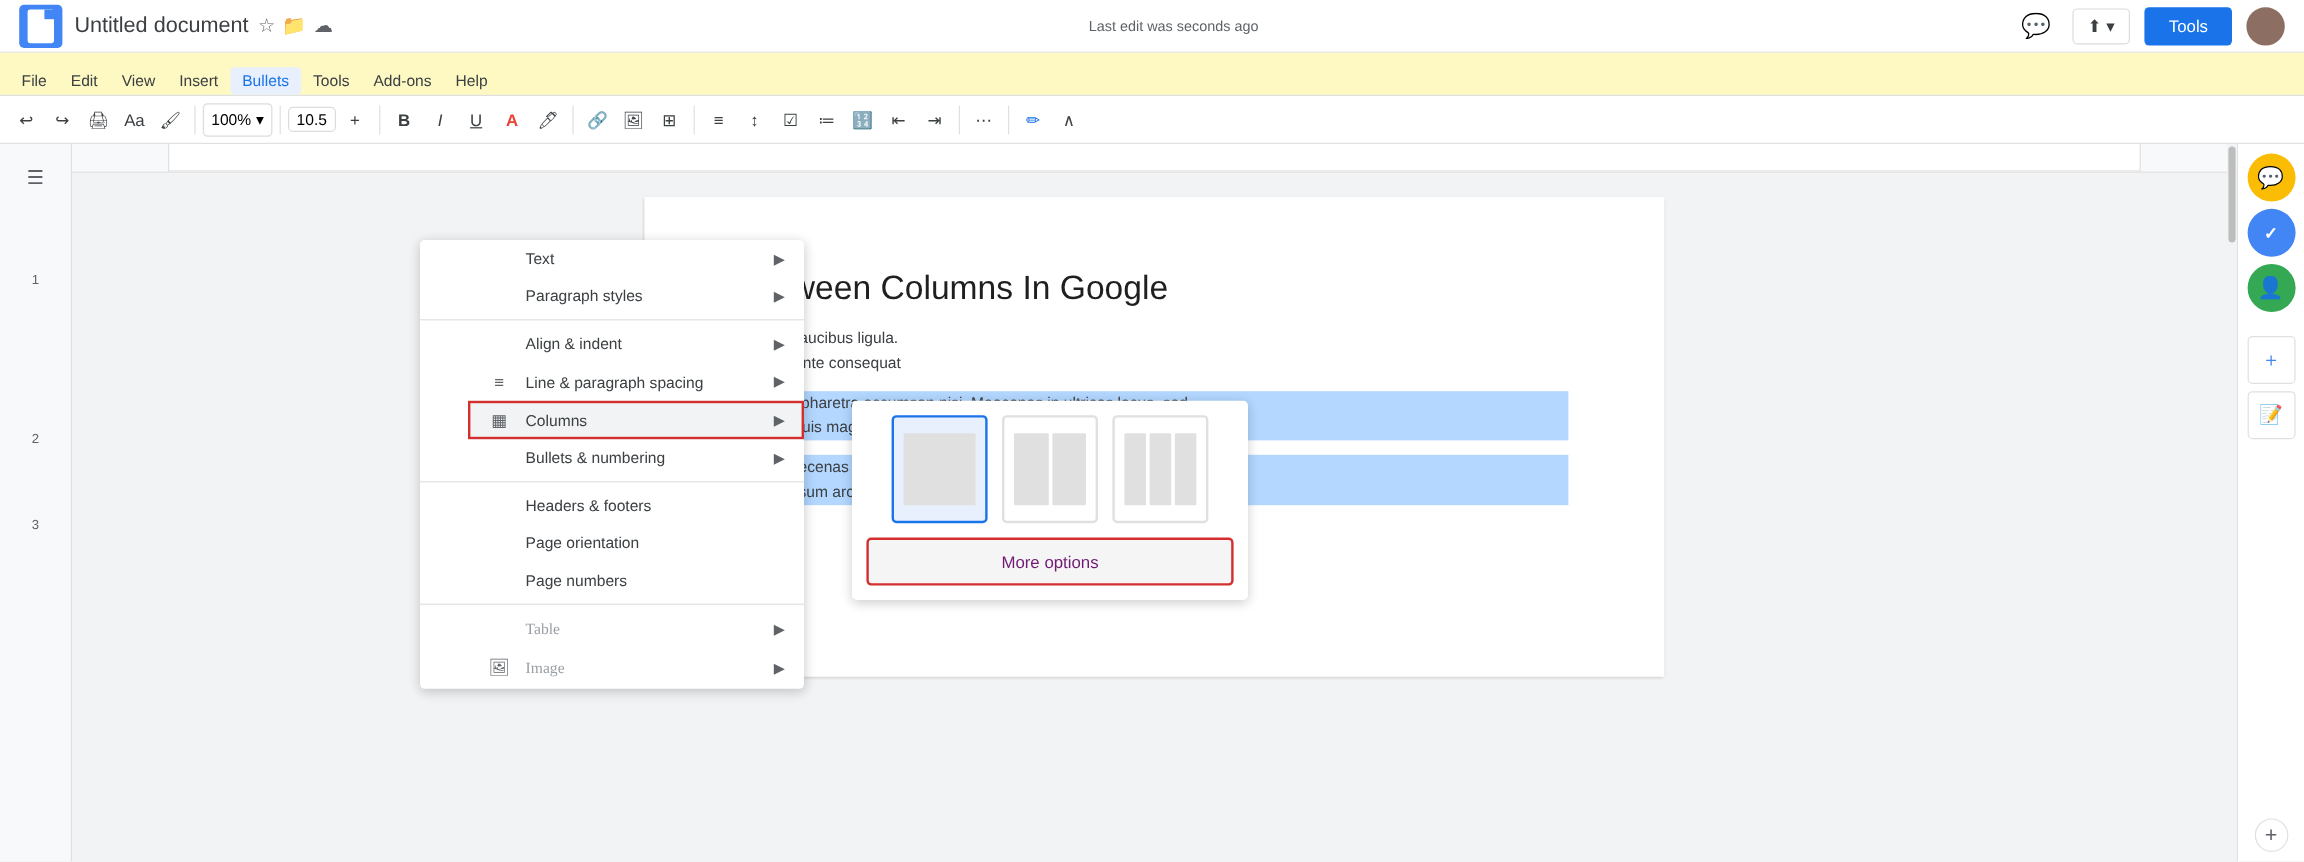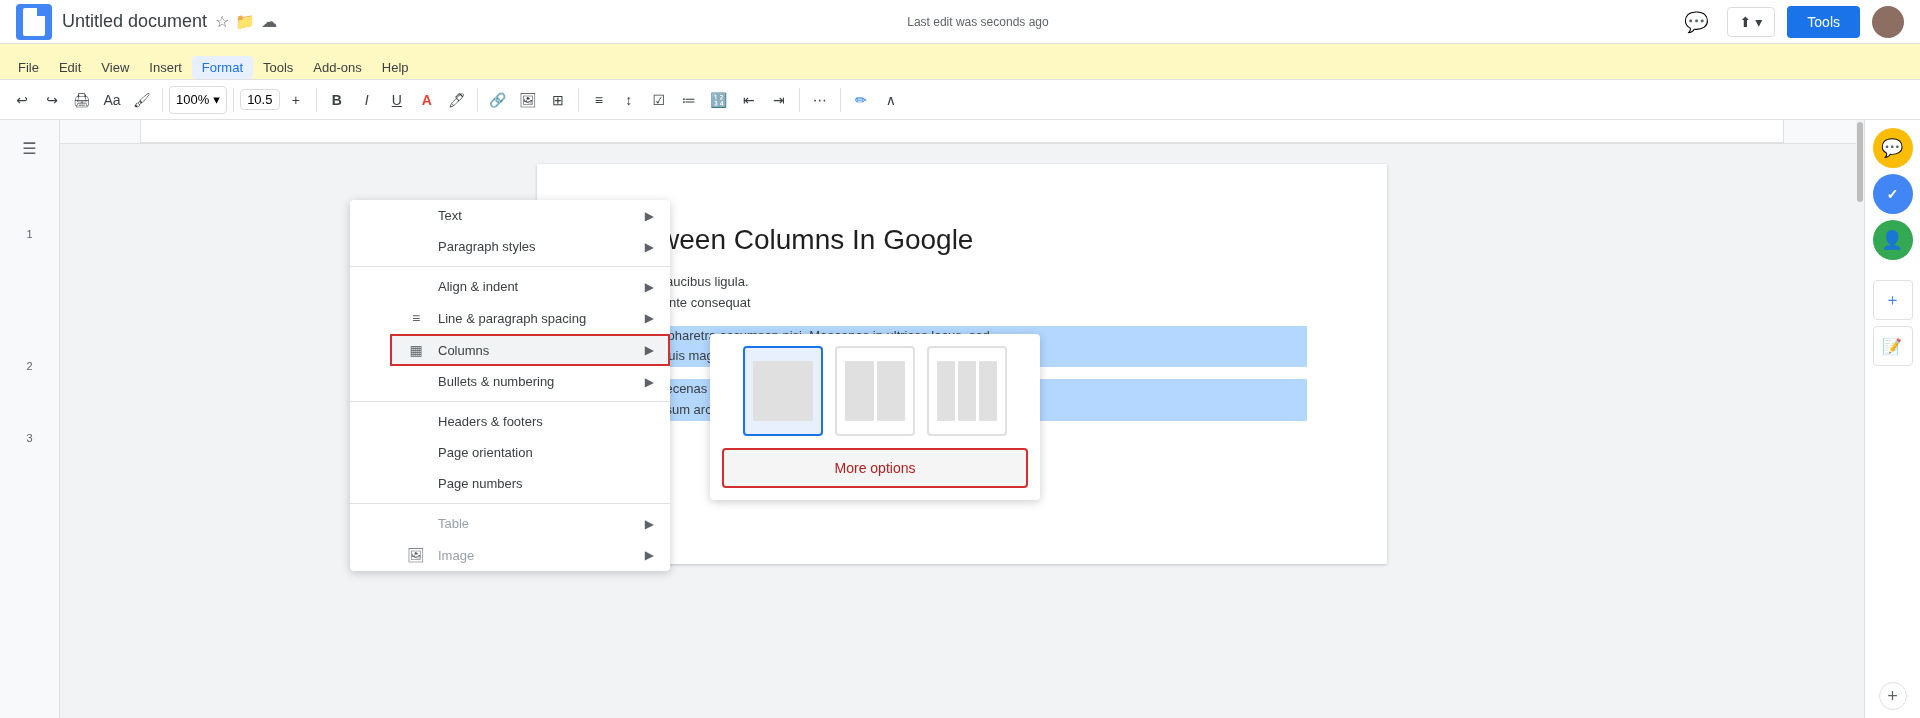--- a/index.html
+++ b/index.html
@@ -315,20 +315,21 @@
       font-size: 12px;
     }
     .dropdown-divider {
       height: 1px;
       background: #e0e0e0;
       margin: 4px 0;
     }
     .dropdown-disabled {
       color: #9aa0a6;
       cursor: default;
+      font-family: Liberation Serif, serif;
     }
 
     
     .columns-submenu {
       position: absolute;
       top: 0;
       left: 320px;
       width: 330px;
       background: white;
       border-radius: 4px;
@@ -372,21 +373,21 @@
       border-radius: 1px;
     }
     .more-options-btn {
       width: 100%;
       padding: 10px;
       border: 2px solid #d32f2f;
       border-radius: 4px;
       background: #f5f5f5;
       cursor: pointer;
       font-size: 14px;
-      color: #b91c1c;
+      color: #701a75;
       text-align: center;
     }
 
     .scrollbar-v {
       position: absolute;
       right: 0; top: 0; bottom: 0;
       width: 8px;
       background: #f1f3f4;
     }
     .scrollbar-thumb {
@@ -422,21 +423,21 @@
     <button class="share-btn">Tools</button>
     <div class="avatar"></div>
   </div>
 </div>
 
 <div class="menu-bar">
   <span class="menu-item">File</span>
   <span class="menu-item">Edit</span>
   <span class="menu-item">View</span>
   <span class="menu-item">Insert</span>
-  <span class="menu-item active">Format</span>
+  <span class="menu-item active">Bullets</span>
   <span class="menu-item">Tools</span>
   <span class="menu-item">Add-ons</span>
   <span class="menu-item">Help</span>
 </div>
 
 <div class="toolbar">
   <button class="toolbar-btn">↩</button>
   <button class="toolbar-btn">↪</button>
   <button class="toolbar-btn">🖨</button>
   <button class="toolbar-btn">Aa</button>

